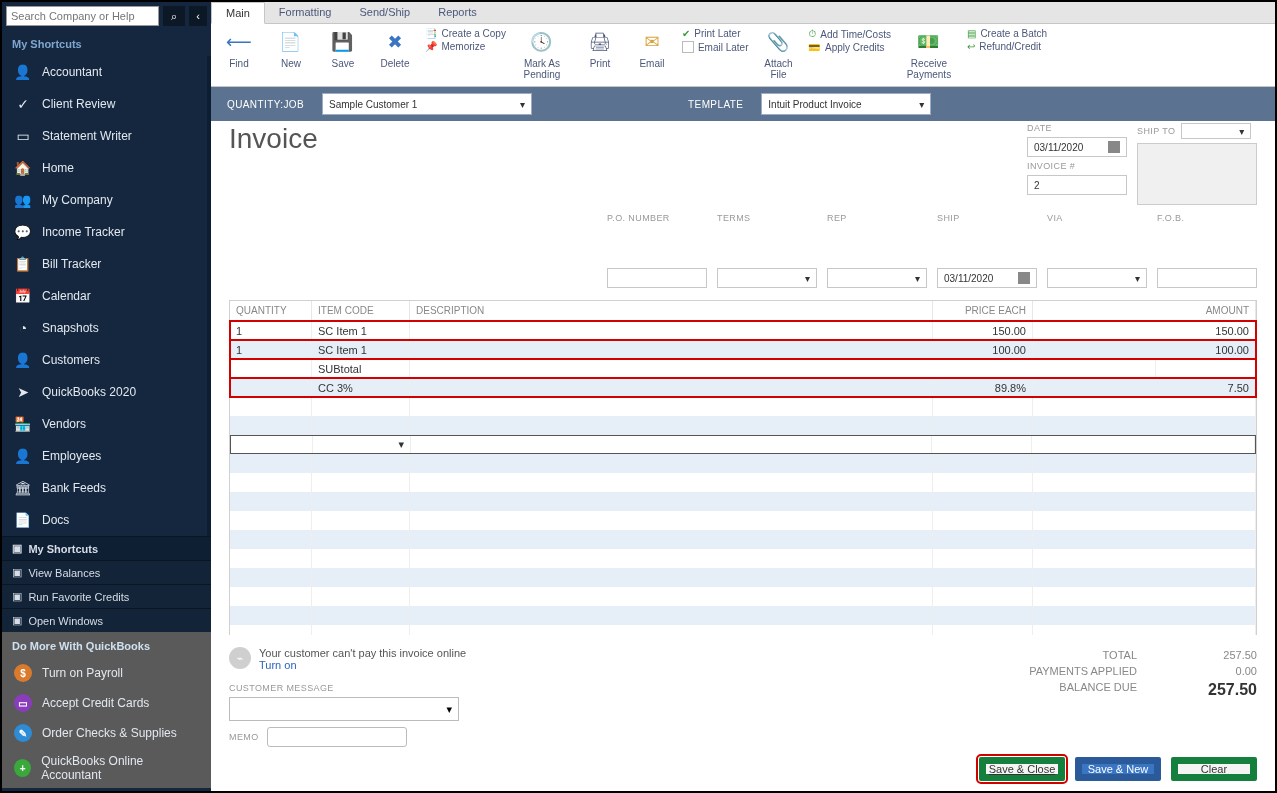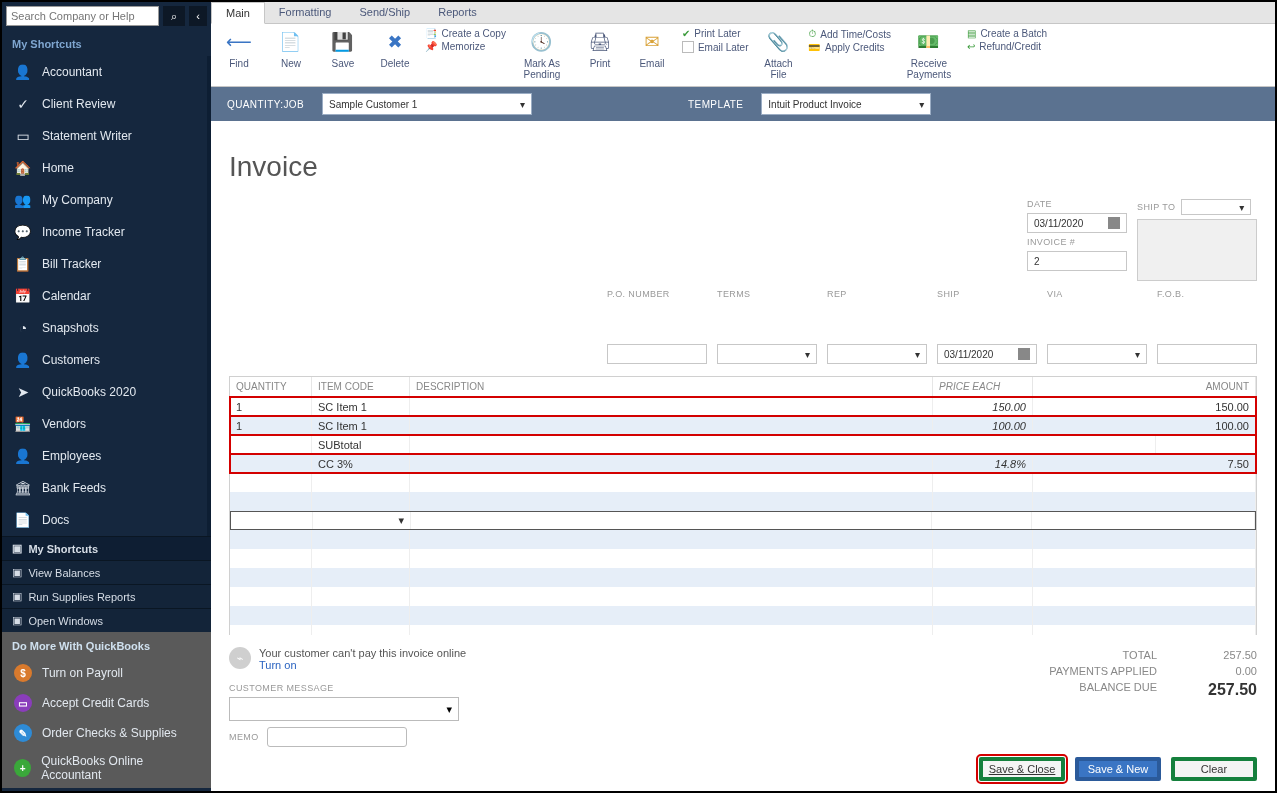--- a/index.html
+++ b/index.html
@@ -28,59 +28,59 @@
 .rbtn { display:flex; flex-direction:column; align-items:center; justify-content:flex-start; width:44px; font-size:10px; color:#4b587a; cursor:pointer; padding:2px 2px; text-align:center; line-height:1.1;}
 .rbtn .ricon{width:28px;height:26px;margin-bottom:2px;display:flex;align-items:center;justify-content:center;font-size:18px;}
 .rgroup{display:flex;flex-direction:column;gap:2px;font-size:10px;color:#4b587a;}
 .rgroup .rline{display:flex;align-items:center;gap:4px;cursor:pointer;}
 .rsquare{width:12px;height:12px;background:#fff;border:1px solid #bbb;}
 
 .cust-bar{background:#5b7290;display:flex;align-items:center;padding:6px 16px;gap:18px;color:#fff;font-size:10px;}
 .cust-bar .combo{background:#fff;border:1px solid #9badc4;height:22px;min-width:210px;color:#333;display:flex;align-items:center;justify-content:space-between;padding:0 6px;cursor:pointer;}
 .cust-bar label{letter-spacing:0.4px;}
 
-.content{padding:30px 18px; flex:1; overflow:auto;}
+.content{padding:2px 18px; flex:1; overflow:auto;}
 .heading{font-size:28px;color:#555;margin-bottom:6px;}
-.top-fields{display:flex;gap:10px;justify-content:flex-start;margin-top:48px;}
+.top-fields{display:flex;gap:10px;justify-content:flex-start;}
 .fblock{display:flex;flex-direction:column;gap:4px;font-size:10px;color:#888;}
 .fld{background:#fff;border:1px solid #c7c7c7;height:20px;padding:0 6px;display:flex;align-items:center;justify-content:space-between;color:#333;min-width:100px;}
 .fld.date{width:94px;}
 .txt-box{background:#f0f0f0;border:1px solid #ccc;width:120px;height:62px;}
 
 .row-fields{display:flex;gap:10px;margin-top:8px;justify-content:flex-end;}
 .row-fields .fblock{min-width:90px;gap:45px;}
 .row-fields .fld{width:90px;}
 
 .grid{margin-top:12px;border:1px solid #d0d0d0;position:relative;}
 .ghdr{display:flex;background:#fff;border-bottom:1px solid #d0d0d0;font-size:10px;color:#888;}
 .gh{padding:4px 6px;border-right:1px solid #e6e6e6;}
 .w-q{width:82px;}
 .w-i{width:98px;}
 .w-d{flex:1;}
-.w-p{width:100px;text-align:left;font-style:italic;}
+.w-p{width:100px;text-align:right;}
 .w-a{width:223px;text-align:right;}
 .grow{display:flex;font-size:11px;color:#333;height:19px;align-items:center;}
 .grow.alt{background:#e6eef8;}
 .gc{padding:0 6px;border-right:1px solid #eee;height:100%;display:flex;align-items:center;}
 .gc.r{justify-content:flex-end;}
 .hl{outline:2px solid #d30000;outline-offset:-1px;}
 .edit-row{border:1px solid #555;}
 
 .footer{display:flex;padding:12px 18px 10px;gap:20px;align-items:flex-start;}
 .online-pay{display:flex;gap:8px;align-items:flex-start;font-size:11px;color:#555;}
 .op-circ{width:22px;height:22px;border-radius:50%;background:#cfcfcf;display:flex;align-items:center;justify-content:center;color:#fff;}
 .link{color:#2a63c0;cursor:pointer;}
 .msg-area{display:flex;flex-direction:column;gap:4px;margin-top:6px;}
 .msg-combo{width:230px;height:24px;border:1px solid #bbb;background:#fff;display:flex;align-items:center;justify-content:flex-end;padding-right:6px;}
 .memo{width:140px;height:20px;border:1px solid #bbb;background:#fff;border-radius:3px;}
 .totals{margin-left:auto;text-align:right;font-size:11px;color:#888;}
-.totals .trow{display:flex;justify-content:flex-end;gap:20px;padding:2px 0;}
+.totals .trow{display:flex;justify-content:flex-end;gap:40px;padding:2px 0;}
 .totals .big{font-size:16px;color:#333;font-weight:bold;}
 .btn-row{display:flex;gap:10px;justify-content:flex-end;padding:0 18px 10px;}
-.btn{min-width:86px;height:24px;display:flex;align-items:center;justify-content:center;border:4px solid #15803d;background:#f4f4f4;color:#333;cursor:pointer;font-size:11px;border-radius:2px;}
+.btn{min-width:86px;height:24px;display:flex;align-items:center;justify-content:center;border:7px solid #15803d;background:#f4f4f4;color:#333;cursor:pointer;font-size:11px;border-radius:2px;}
 .btn.primary{background:#3a75c4;color:#fff;border-color:#2b5a9a;}
 .btn.hl-red{outline:2px solid #d30000;outline-offset:1px;}
 .small-lab{font-size:9px;color:#999;letter-spacing:0.4px;}
 .cal-icon{width:12px;height:12px;background:#888;}
 </style>
 </head>
 <body>
 
 <div class="app">
 
@@ -161,21 +161,21 @@
       <div class="side-mini" style="font-weight:bold;background:#0e1e33">
           <span>▣</span>
           <span>My Shortcuts</span>
         </div>
       <div class="side-mini">
           <span>▣</span>
           <span>View Balances</span>
         </div>
       <div class="side-mini">
           <span>▣</span>
-          <span>Run Supplies Reports</span>
+          <span>Run Favorite Credits</span>
         </div>
       <div class="side-mini">
           <span>▣</span>
           <span>Open Windows</span>
         </div>
     </div>
     <div class="do-more">
       <div class="side-section-title">Do More With QuickBooks</div>
       <div class="side-item">
           <span class="circ" style="background:#d97a2d">$</span>
@@ -391,21 +391,21 @@
             <div class="grow hl">
               <div class="gc w-q"></div>
               <div class="gc w-i">SUBtotal</div>
               <div class="gc w-d"></div>
               <div class="gc w-p r"></div>
             </div>
             <div class="grow alt hl">
               <div class="gc w-q"></div>
               <div class="gc w-i">CC 3%</div>
               <div class="gc w-d"></div>
-              <div class="gc w-p r">14.8%</div>
+              <div class="gc w-p r">89.8%</div>
               <div class="gc w-a r">7.50</div>
             </div>
             <div class="grow">
               <div class="gc w-q"></div>
               <div class="gc w-i"></div>
               <div class="gc w-d"></div>
               <div class="gc w-p r"></div>
               <div class="gc w-a r"></div>
             </div>
             <div class="grow alt">

